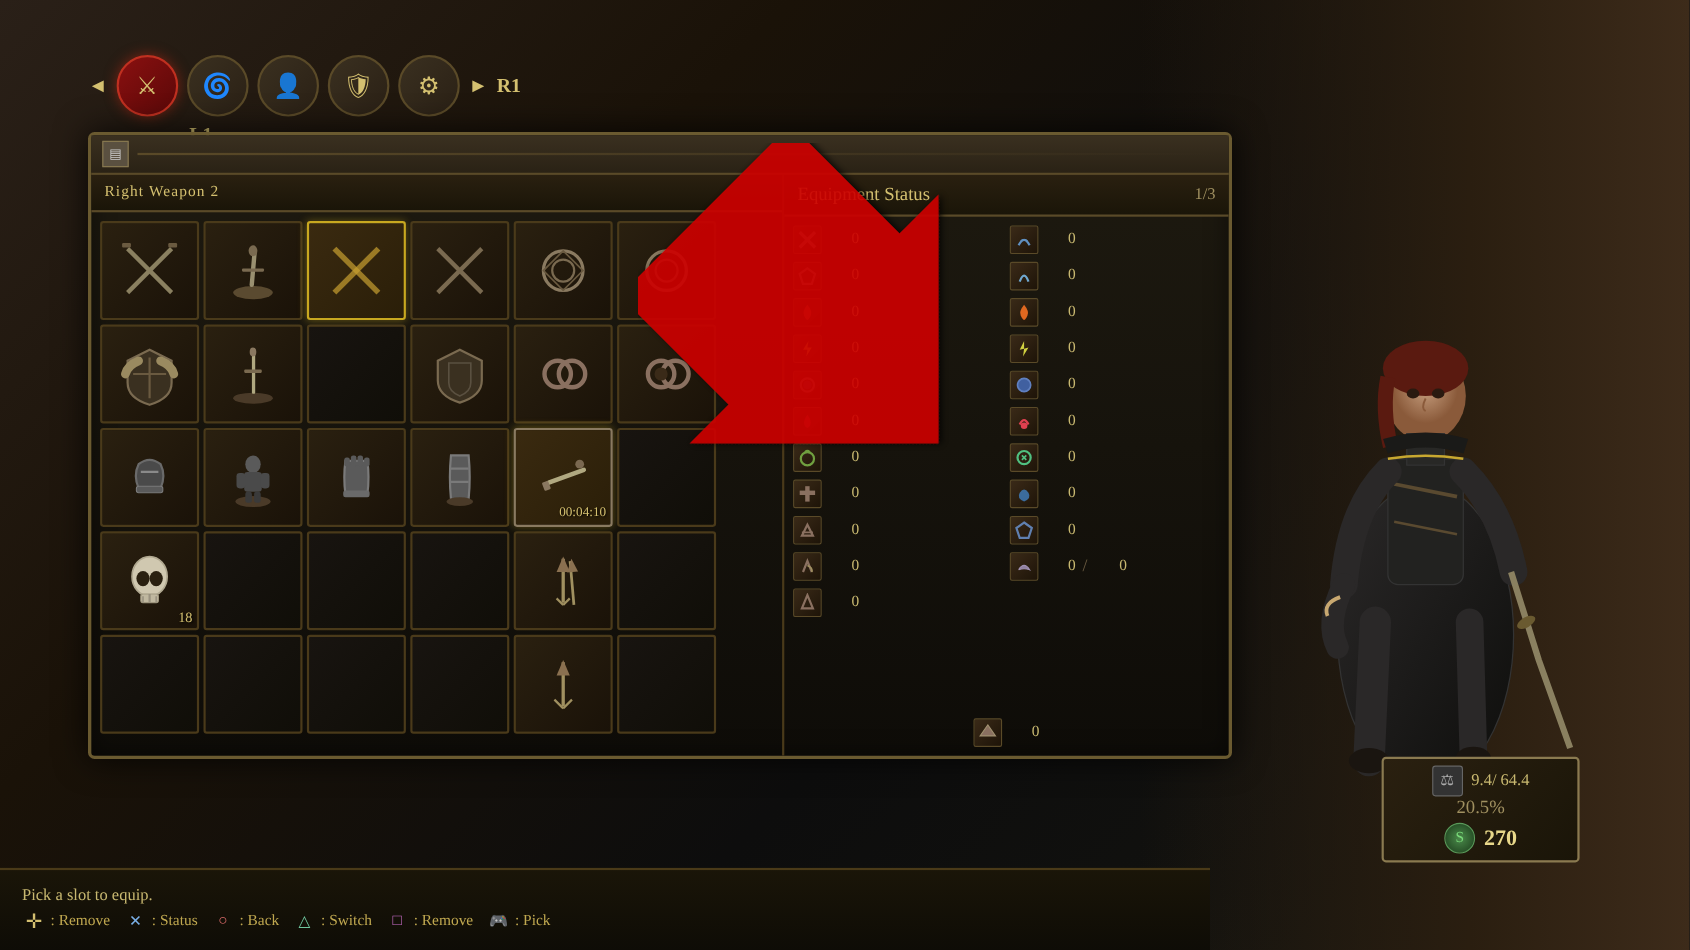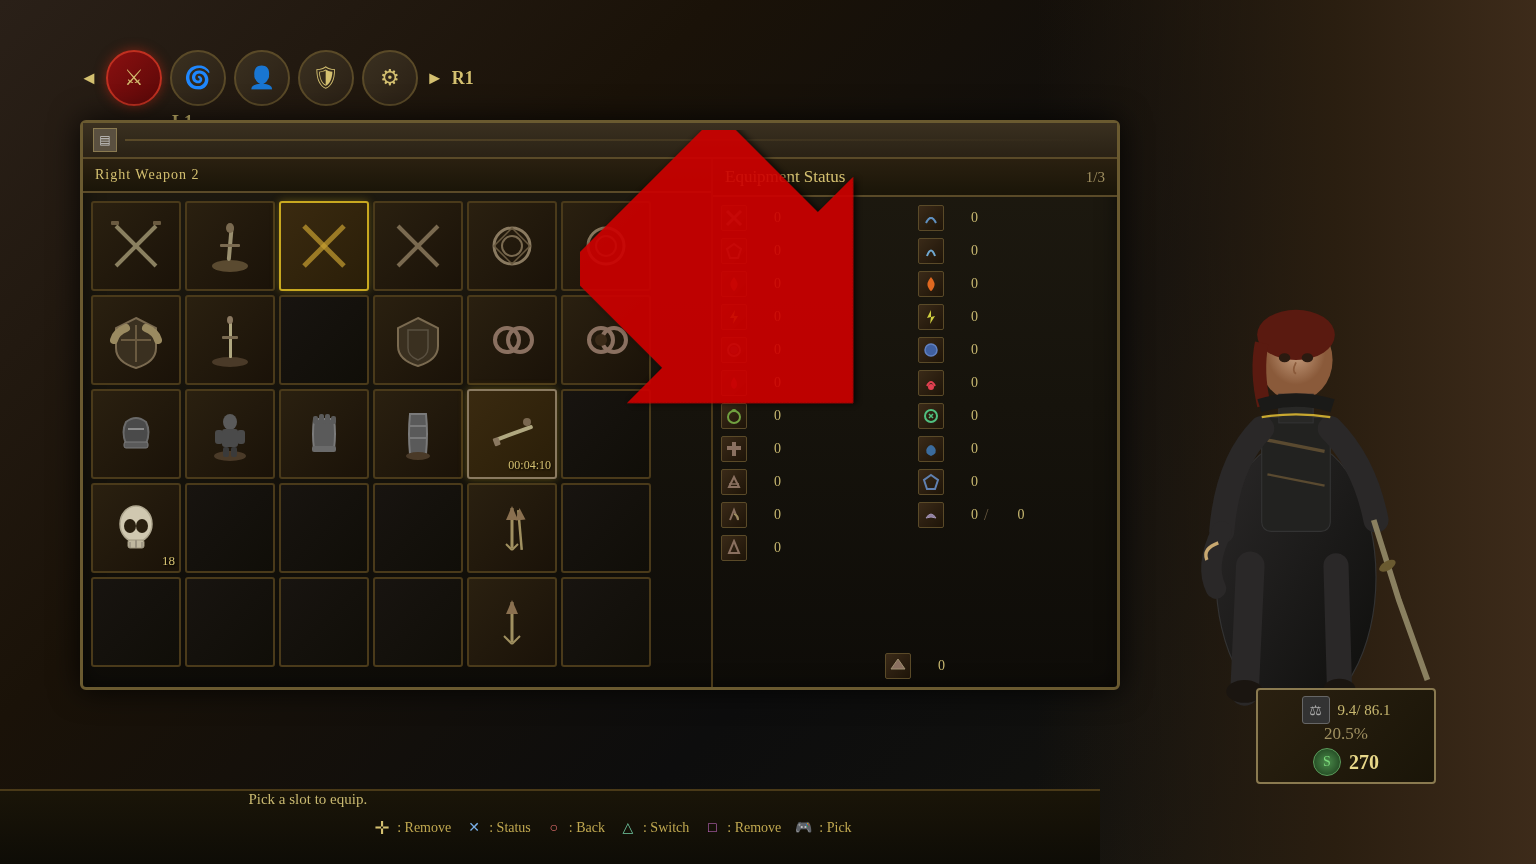--- a/index.html
+++ b/index.html
@@ -350,21 +350,21 @@
     
     .bottom-bar {
       position: absolute;
       bottom: 0;
       left: 0;
       width: 1100px;
       height: 75px;
       background: linear-gradient(180deg, #1a1508 0%, #0e0c06 100%);
       border-top: 2px solid #4a3a18;
       display: flex;
-      flex-direction: row;
+      flex-direction: column;
       justify-content: center;
       padding: 0 20px;
       gap: 4px;
     }
 
     .instruction-text {
       color: #c8b870;
       font-size: 15px;
       font-family: Georgia, serif;
     }
@@ -500,21 +500,21 @@
     <path d="M 175 350 L 178 455" stroke="#2a2828" stroke-width="22" fill="none" stroke-linecap="round"></path>
 
     <ellipse cx="95" cy="460" rx="16" ry="10" fill="#1a1510"></ellipse>
     <ellipse cx="178" cy="458" rx="14" ry="9" fill="#1a1510"></ellipse>
   </svg>
 </div>
 
 <div class="stats-box">
   <div class="stats-row">
     <div class="stats-icon">⚖</div>
-    <span class="stats-text">9.4/ 86.1</span>
+    <span class="stats-text">9.4/ 64.4</span>
   </div>
   <div class="stats-text" style="font-size:17px; color:#a09060;">20.5%</div>
   <div class="stats-souls-row">
     <div class="souls-icon">S</div>
     <span class="souls-value">270</span>
   </div>
 </div>
 
 <div class="nav-bar">
   <span class="l1-label">L1</span>

